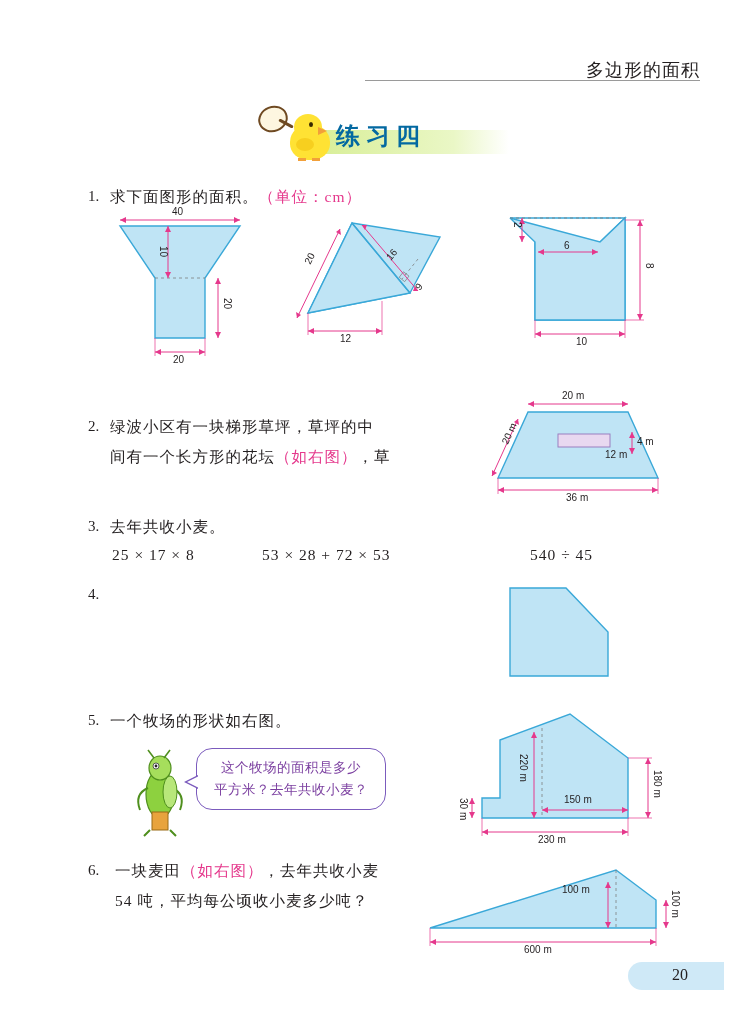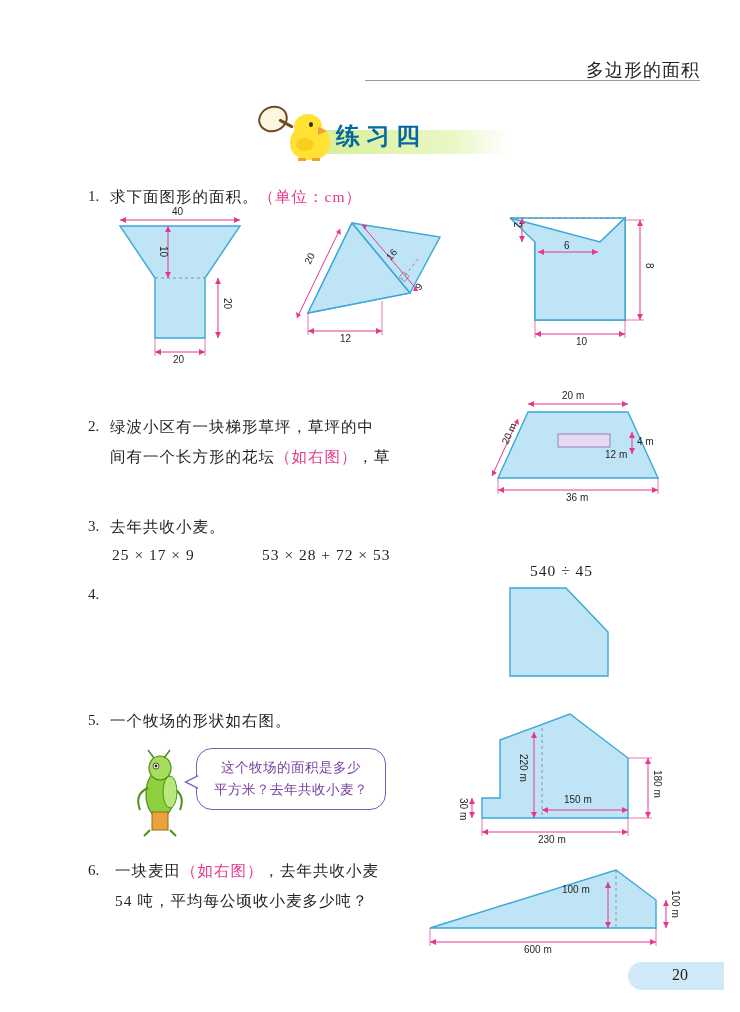--- a/index.html
+++ b/index.html
@@ -257,23 +257,23 @@
     </svg>
     <div class="dimlabel" style="left:70px;top:-2px;">20 m</div>
     <div class="dimlabel" style="left:6px;top:36px;transform:rotate(-66deg);">20 m</div>
     <div class="dimlabel" style="left:65px;top:57px;margin-left:48px;">12 m</div>
     <div class="dimlabel" style="left:145px;top:44px;">4 m</div>
     <div class="dimlabel" style="left:74px;top:100px;">36 m</div>
   </div>
 
   <div class="qnum" style="left:88px;top:518px;">3.</div>
   <div class="qtext" style="left:110px;top:512px;">去年共收小麦。</div>
-  <div class="calc" style="left:112px;top:546px;">25 × 17 × 9</div>
+  <div class="calc" style="left:112px;top:546px;">25 × 17 × 8</div>
   <div class="calc" style="left:262px;top:546px;">53 × 28 + 72 × 53</div>
-  <div class="calc" style="left:530px;top:562px;">540 ÷ 45</div>
+  <div class="calc" style="left:530px;top:546px;">540 ÷ 45</div>
 
   <div class="qnum" style="left:88px;top:586px;">4.</div>
 
   <div class="fig" style="left:500px;top:580px;width:130px;height:110px;">
     <svg width="130" height="110">
       <polygon points="10,8 10,96 108,96 108,52 66,8" fill="#bfe4f5" stroke="#3aa8d8" stroke-width="1.4"></polygon>
     </svg>
   </div>
 
   <div class="qnum" style="left:88px;top:712px;">5.</div>

